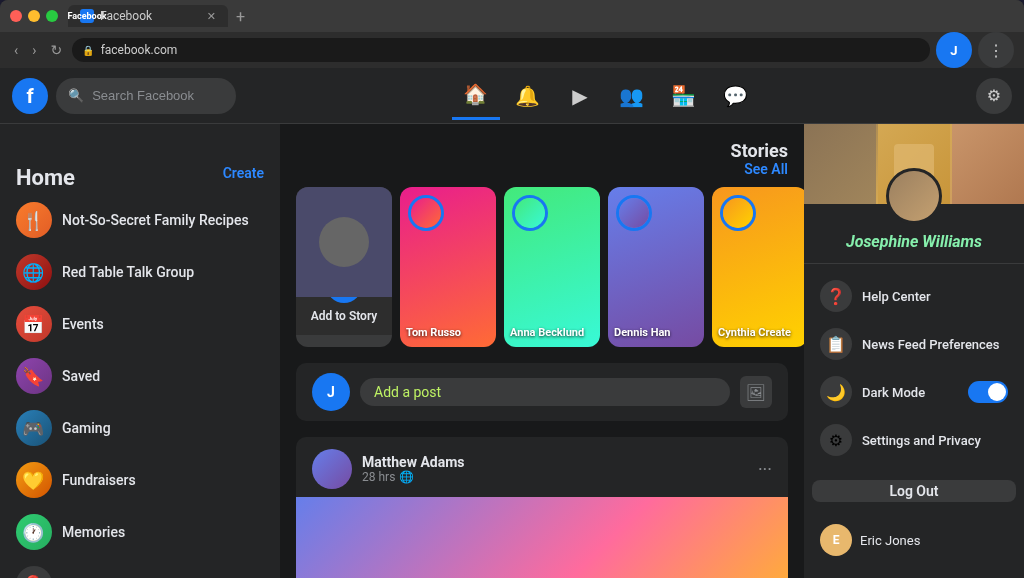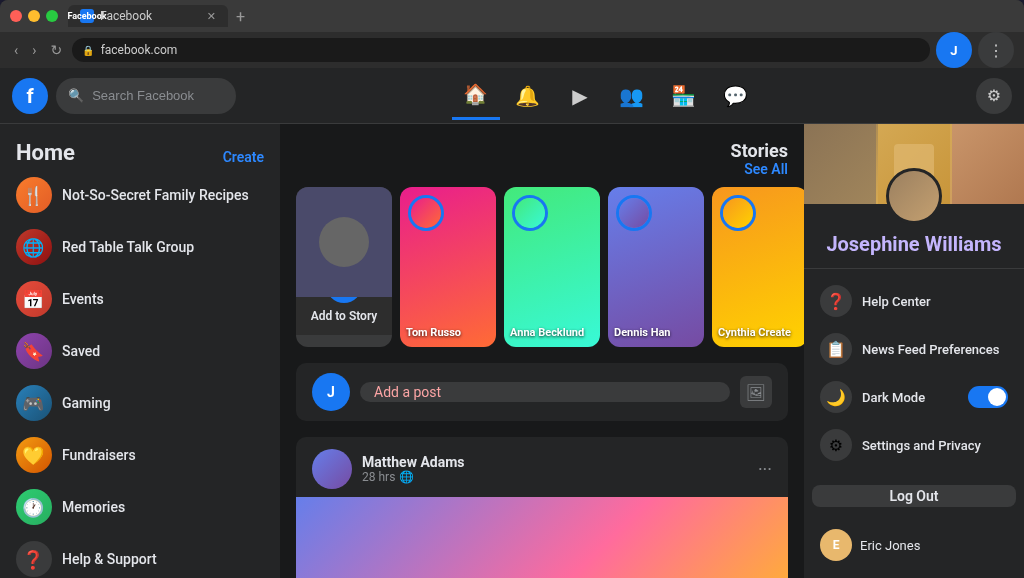--- a/index.html
+++ b/index.html
@@ -206,23 +206,24 @@
     
     .fb-sidebar {
       width: 280px;
       background: #242526;
       padding: 8px 8px;
       overflow-y: auto;
       flex-shrink: 0;
     }
     .sidebar-section-title {
       display: flex;
-      align-items: flex-end;
+      align-items: flex-start;
       justify-content: space-between;
       padding: 8px 8px 4px;
+      margin-top: 25px;
     }
     .sidebar-title-text {
       font-size: 22px;
       font-weight: 700;
       color: #e4e6eb;
     }
     .create-btn {
       color: #2d88ff;
       font-size: 14px;
       font-weight: 600;
@@ -359,26 +360,26 @@
       align-items: center;
       justify-content: center;
       color: white;
       font-size: 14px;
       font-weight: bold;
     }
     .post-input-placeholder {
       flex: 1;
       background: #3a3b3c;
       border-radius: 20px;
-      height: 20px;
+      height: 28px;
       display: flex;
       align-items: center;
       padding: 0 14px;
       font-size: 14px;
-      color: #fca5a5;
+      color: #bef264;
       cursor: pointer;
     }
     .post-photo-btn {
       width: 32px;
       height: 32px;
       border-radius: 6px;
       background: #3a3b3c;
       display: flex;
       align-items: center;
       justify-content: center;
@@ -469,23 +470,24 @@
       background: #8B7355;
       overflow: hidden;
     }
     .user-profile-section {
       padding-top: 28px;
       text-align: center;
       padding-bottom: 12px;
       border-bottom: 1px solid #3a3b3c;
     }
     .profile-name {
-      font-size: 20px;
+      font-size: 16px;
       font-weight: 700;
-      color: #c4b5fd;
+      color: #86efac;
+      font-style: italic;
     }
     .dropdown-menu {
       padding: 8px;
     }
     .dropdown-item {
       display: flex;
       align-items: center;
       padding: 8px 8px;
       border-radius: 8px;
       cursor: pointer;

